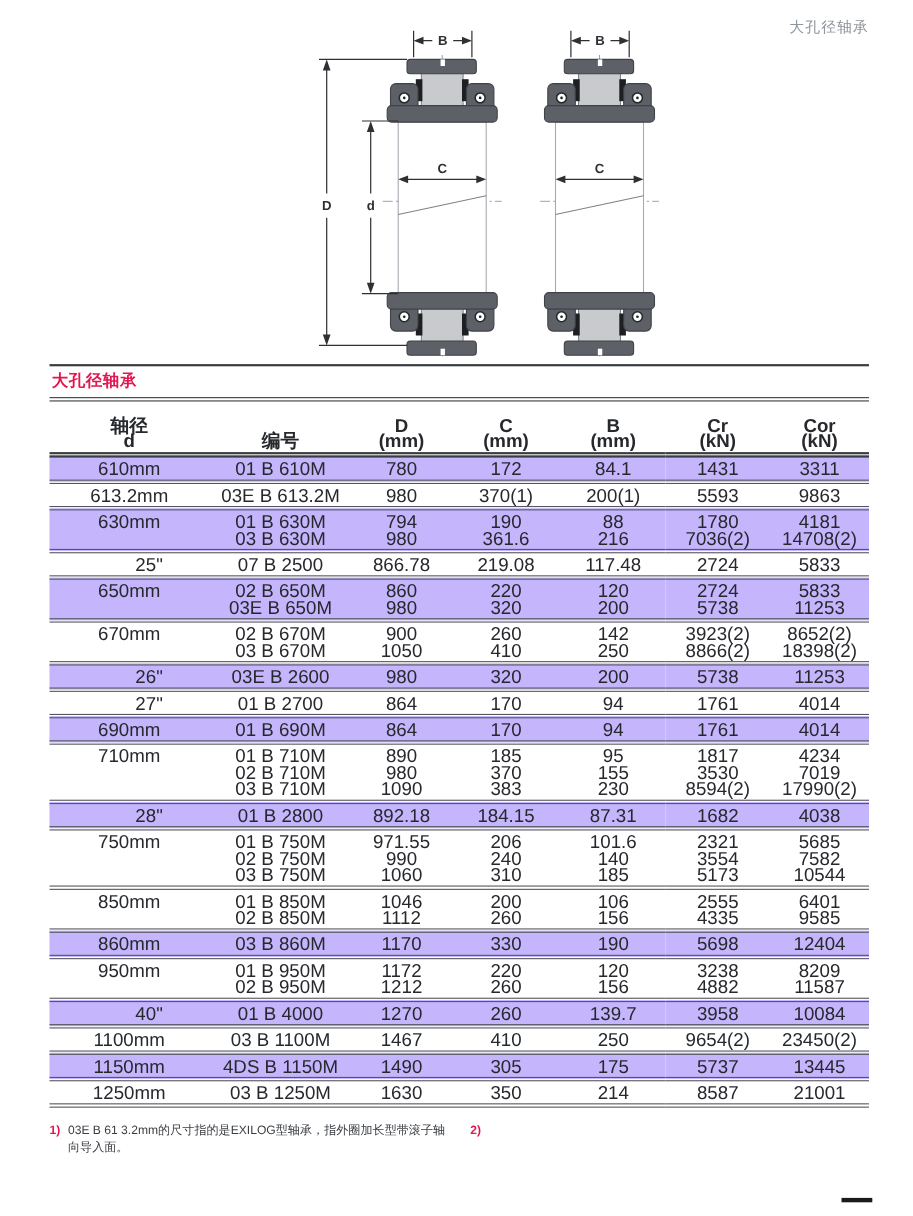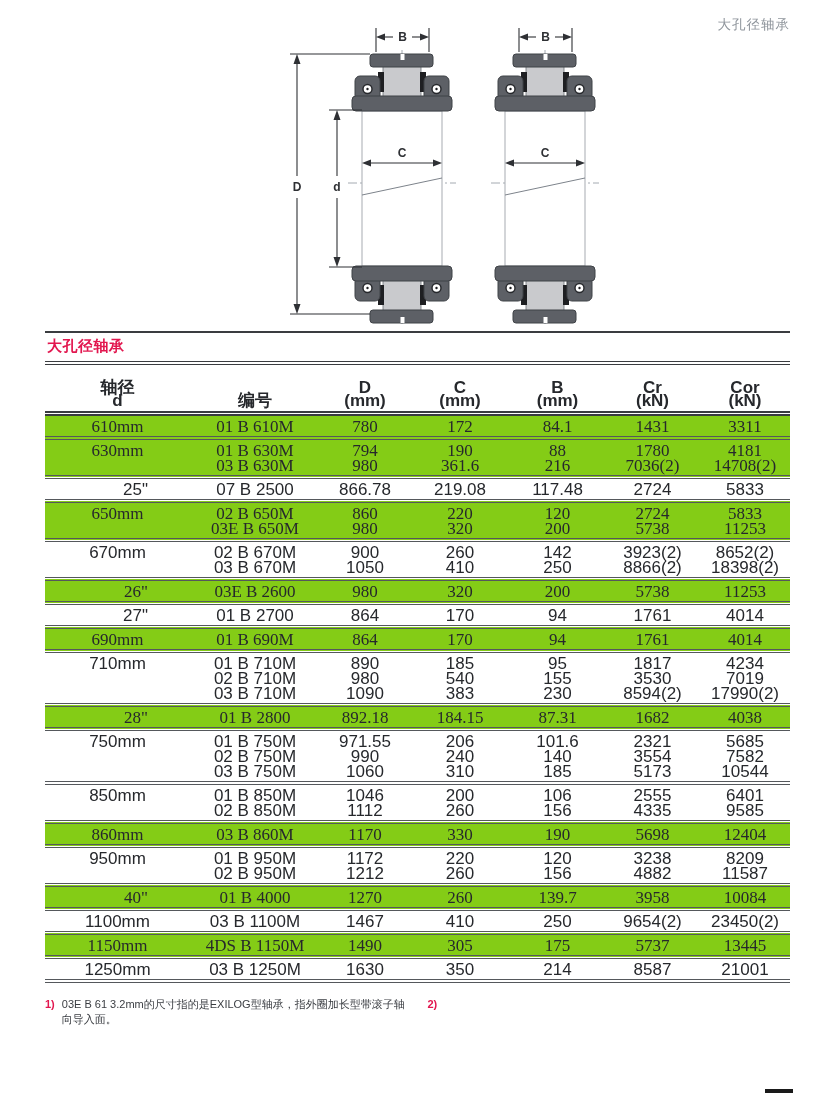--- a/index.html
+++ b/index.html
@@ -29,21 +29,21 @@
   table.spec{width:100%;border-collapse:collapse;font-size:17px;margin-top:10px;}
   table.spec th{
     font-weight:bold;text-align:center;vertical-align:bottom;
     padding:6px 0 4px;line-height:13px;border-bottom:5px double #3a3c40;
   }
   table.spec th .sub{font-weight:bold;}
   table.spec td{
     text-align:center;vertical-align:top;padding:3px 0 2px;line-height:15px;
   }
   table.spec tbody tr{border-bottom:4px double #55585c;}
-  table.spec tbody tr.shaded{background:#84cc16;font-family:Liberation Serif, serif;}
+  table.spec tbody tr.shaded{background:#c4b5fd;}
   td.size-cell{text-align:left;padding-left:10px;}
   td.size-cell.inch{text-align:right;padding-right:42px;}
   
   .footnotes{display:flex;gap:20px;margin-top:14px;font-size:11px;line-height:15px;color:#3a3d42;}
   .footnote{flex:1;display:flex;}
   .fn-marker{color:#e2174f;font-weight:bold;margin-right:7px;white-space:nowrap;}
   
   .page-tab{position:absolute;left:765px;top:1089px;width:28px;height:4px;background:#1a1a1a;}
 </style>
 </head>
@@ -187,20 +187,41 @@
           <td>
             <div>84.1</div>
           </td>
           <td>
             <div>1431</div>
           </td>
           <td>
             <div>3311</div>
           </td>
         </tr>
+        <tr>
+          <td class="size-cell">613.2mm</td>
+          <td>
+            <div>03E B 613.2M</div>
+          </td>
+          <td>
+            <div>980</div>
+          </td>
+          <td>
+            <div>370(1)</div>
+          </td>
+          <td>
+            <div>200(1)</div>
+          </td>
+          <td>
+            <div>5593</div>
+          </td>
+          <td>
+            <div>9863</div>
+          </td>
+        </tr>
         <tr class="shaded">
           <td class="size-cell">630mm</td>
           <td>
             <div>01 B 630M</div>
             <div>03 B 630M</div>
           </td>
           <td>
             <div>794</div>
             <div>980</div>
           </td>
@@ -366,21 +387,21 @@
             <div>02 B 710M</div>
             <div>03 B 710M</div>
           </td>
           <td>
             <div>890</div>
             <div>980</div>
             <div>1090</div>
           </td>
           <td>
             <div>185</div>
-            <div>540</div>
+            <div>370</div>
             <div>383</div>
           </td>
           <td>
             <div>95</div>
             <div>155</div>
             <div>230</div>
           </td>
           <td>
             <div>1817</div>
             <div>3530</div>

